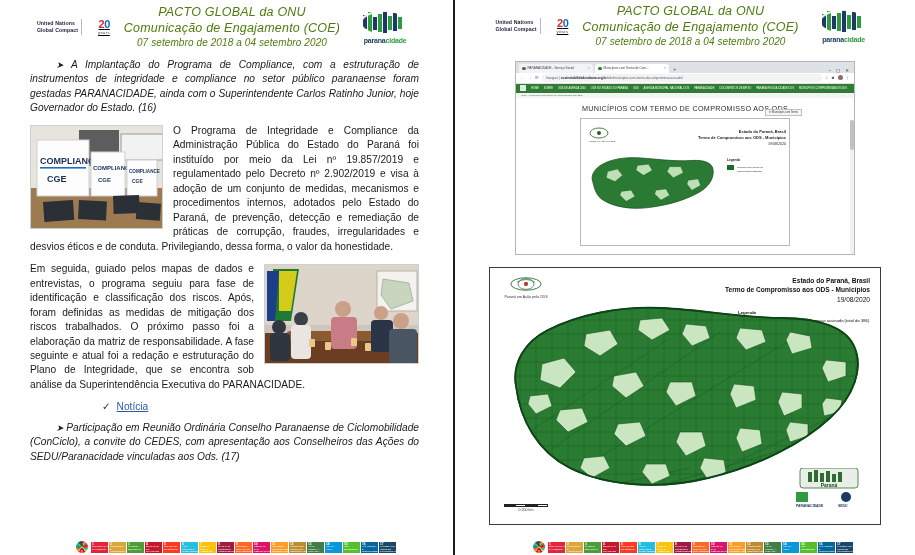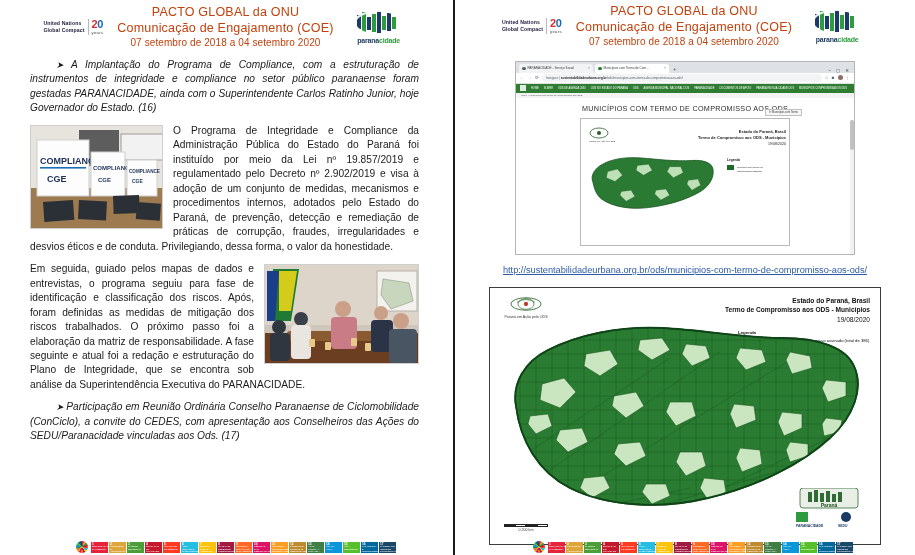--- a/index.html
+++ b/index.html
@@ -32,34 +32,36 @@
     align-items: center;
     justify-content: center;
     gap: 14px;
     padding: 4px 10px 2px 10px;
     position: relative;
   }
   .page-right .doc-header { padding-top: 3px; }
 
   .header-titles {
     text-align: center;
-    color: #c2410c;
+    color: #4d7c0f;
     line-height: 1.28;
+    font-style: italic;
   }
   .header-titles .t1 { font-size: 12.5px; letter-spacing: .2px; }
   .header-titles .t2 { font-size: 12.5px; letter-spacing: .2px; text-align: right; }
   .header-titles .t3 { font-size: 10px; letter-spacing: .1px; margin-top:1px;}
 
   
   .ungc-logo { display: flex; align-items: center; gap: 3px; }
   .ungc-txt { font-size: 5.2px; line-height: 1.35; color: #1b1b3a; font-weight: bold; letter-spacing:.1px;}
   .ungc-20 {
     border-left: 1px solid #b9b9c4;
-    padding-left: 3px;
-    text-align: left;
+    padding-left: 16px;
+    text-align: right;
+    text-decoration: underline;
   }
   .ungc-20 .num {
     font-size: 11px; font-weight: bold; line-height: 1;
     letter-spacing: -.5px;
   }
   .ungc-20 .num b:nth-child(1){color:#d32f2f;}
   .ungc-20 .num b:nth-child(2){color:#1565c0;}
   .ungc-20 .yrs { font-size: 4.2px; color:#444; letter-spacing:.3px;}
 
   
@@ -401,20 +403,23 @@
             <rect x="44" y="74" width="6" height="8" rx="1"></rect>
             <rect x="60" y="77" width="6" height="8" rx="1"></rect>
             <rect x="86" y="73" width="6" height="8" rx="1"></rect>
             <rect x="100" y="78" width="6" height="8" rx="1"></rect>
           </g>
         </svg>
       </div>
 
       <p>Em seguida, guiado pelos mapas de dados e entrevistas, o programa seguiu para fase de identificação e classificação dos riscos. Após, foram definidas as medidas de mitigação dos riscos trabalhados. O próximo passo foi a elaboração da matriz de responsabilidade. A fase seguinte e atual foi a redação e estruturação do Plano de Integridade, que se encontra sob análise da Superintendência Executiva do PARANACIDADE.</p>
 
+      <div class="bullet-check">
+        <span class="chk">✓</span><a class="link" href="#">Notícia</a>
+      </div>
 
       <p class="indent ital" style="">
         <span class="arrow">➤&nbsp;</span><span>Participação em Reunião Ordinária Conselho Paranaense de Ciclomobilidade (ConCiclo), a convite do CEDES, com apresentação aos Conselheiros das Ações do SEDU/Paranacidade vinculadas aos Ods. (17)</span>
       </p>
     </div>
 
     <div class="sdg-strip">
       <div class="sdg-wheel"></div>
     <div class="sdg-tile" style="background: rgb(229, 36, 59);"><span class="n">1</span><span>ERRADICAÇÃO DA POBREZA</span></div>
         <div class="sdg-tile" style="background: rgb(221, 166, 58);"><span class="n">2</span><span>FOME ZERO E AGRICULTURA SUSTENTÁVEL</span></div>
@@ -560,23 +565,20 @@
                 </g>
               </g>
             </svg>
           </div>
           <div class="bs-scrollbar">
             <div class="bs-scrollthumb"></div>
           </div>
         </div>
       </div>
 
-      <div class="url-line">
-        <a class="link" href="#">http://sustentabilidadeurbana.org.br/ods/municipios-com-termo-de-compromisso-aos-ods/</a>
-      </div>
 
       <div class="map-card">
 
         <div class="map-north">
           <div class="glyph">
             <svg viewBox="0 0 40 18" width="40" height="16" aria-hidden="true">
               <ellipse cx="20" cy="9" rx="17" ry="7" fill="none" stroke="#2f6b33" stroke-width="1"></ellipse>
               <ellipse cx="20" cy="9" rx="9" ry="6" fill="none" stroke="#2f6b33" stroke-width=".8"></ellipse>
               <circle cx="20" cy="9" r="2.4" fill="#b63f2e"></circle>
               <path d="M10 7 q10 -6 20 0" fill="none" stroke="#2f6b33" stroke-width=".8"></path>

